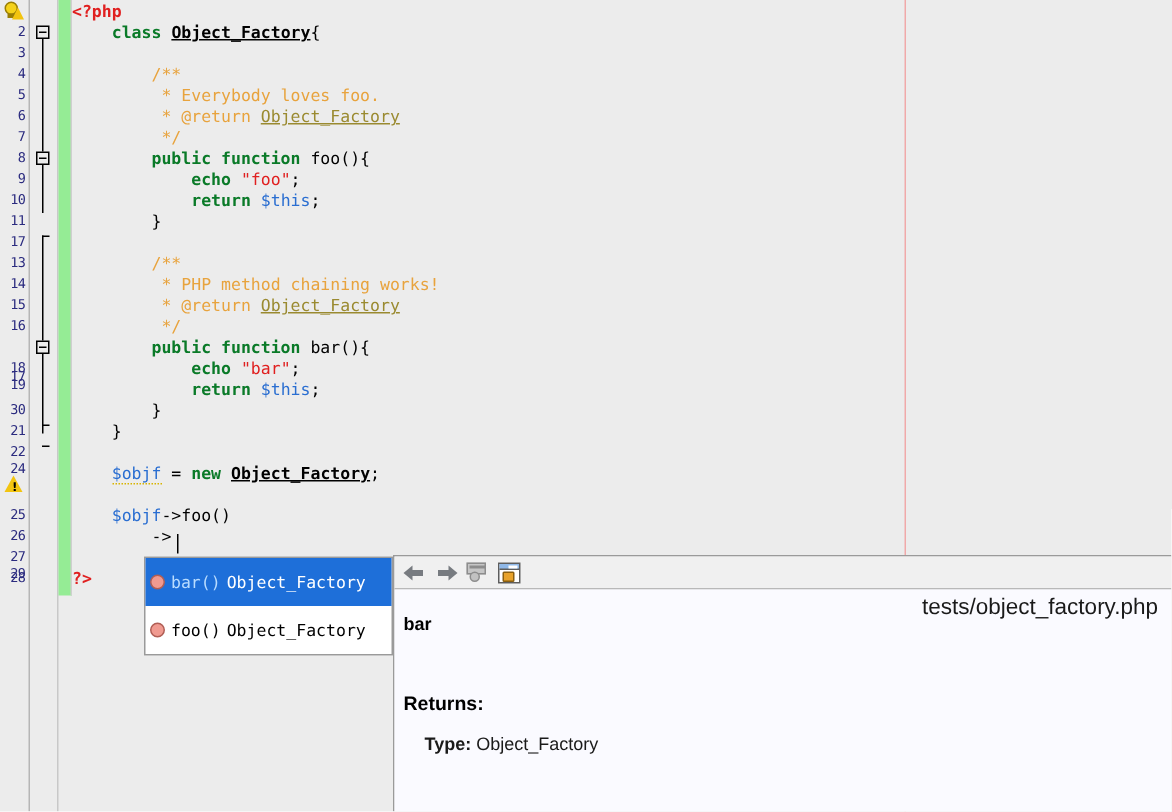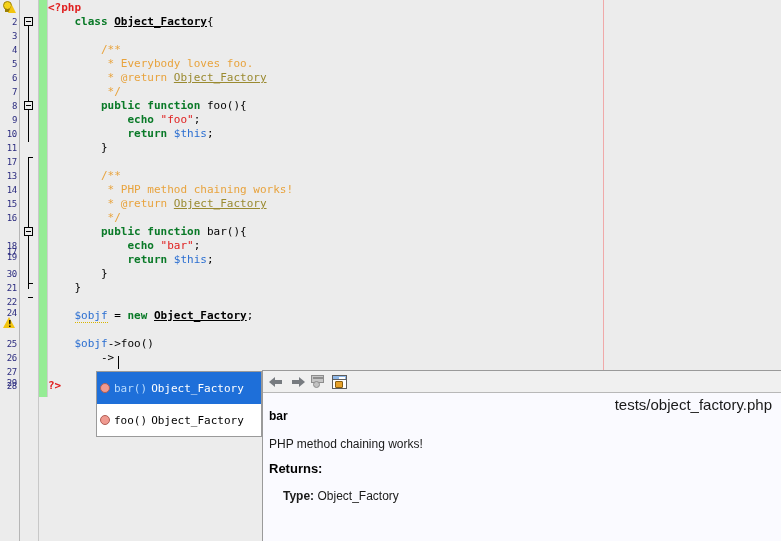--- a/index.html
+++ b/index.html
@@ -523,21 +523,20 @@
             <div class="t-bar">
               <div class="t-dots"></div>
             </div>
             <div class="key"></div>
           </div>
       </div>
     </div>
     <div class="doc-body">
       <div class="doc-filepath">tests/object_factory.php</div>
       <div class="doc-title">bar</div>
-      <div class="doc-desc">PHP method chaining works!</div>
       <div class="doc-returns-head">Returns:</div>
       <div class="doc-type-row">
         <b>Type:</b>
         <span class="val">Object_Factory</span>
       </div>
     </div>
   </div>
 
 </div>
 

